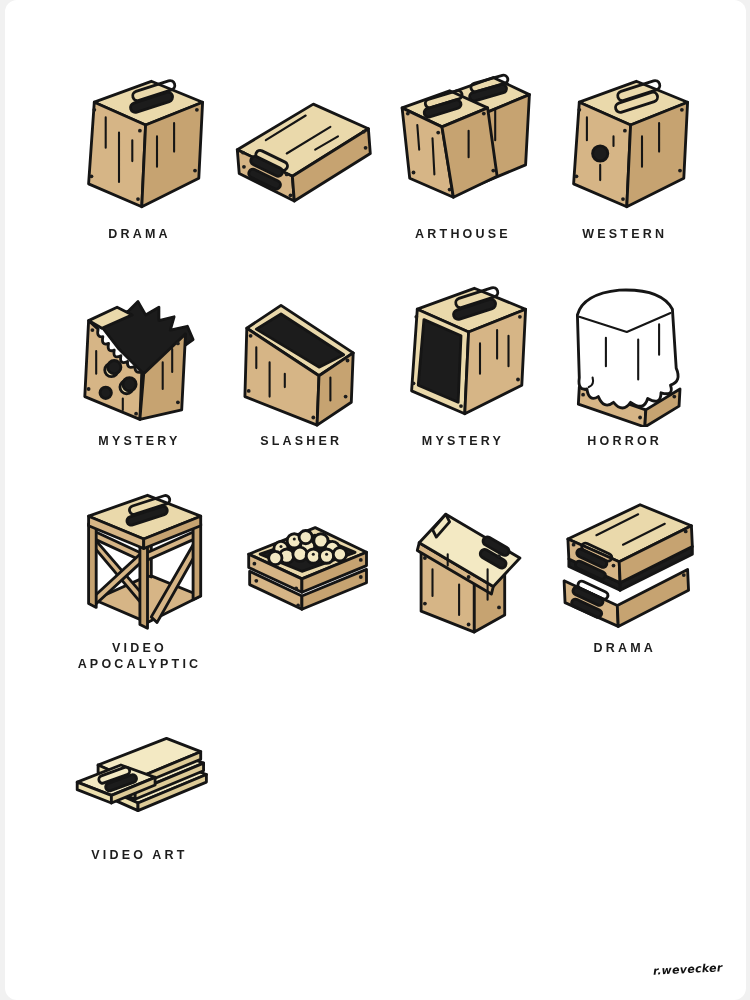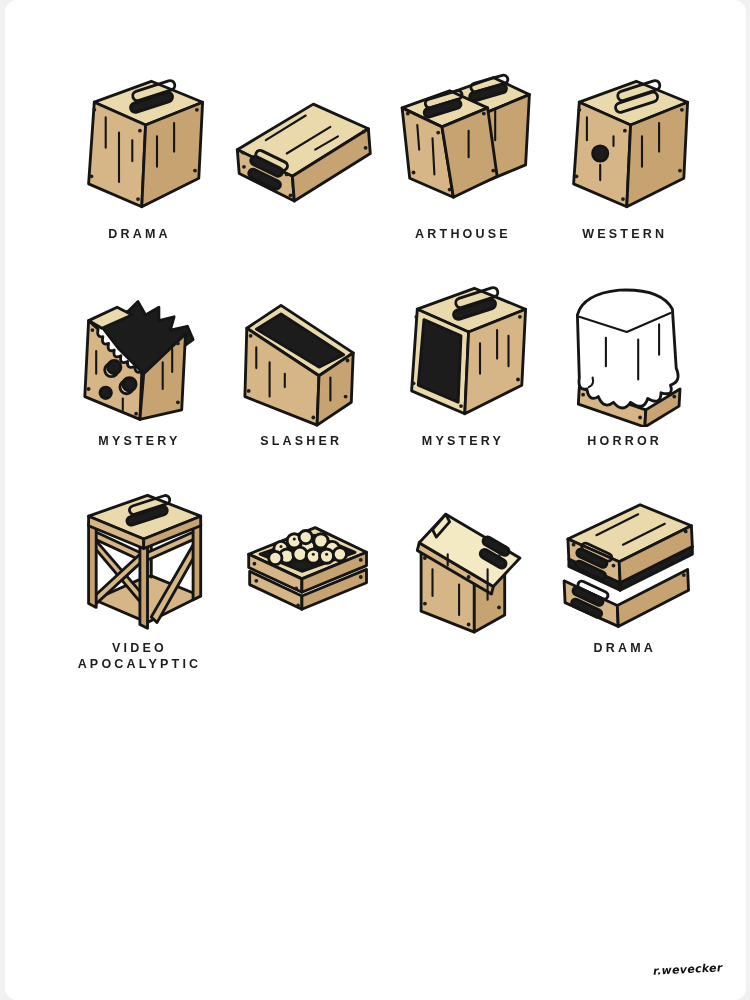--- a/index.html
+++ b/index.html
@@ -460,17 +460,25 @@
 
       <figure class="cell">
         <div class="art">
             <svg class="ico" viewBox="0 0 160 160">
               <use href="#sym-porn"></use>
             </svg>
           </div>
         <figcaption class="lbl">DRAMA</figcaption>
       </figure>
 
+      <figure class="cell">
+        <div class="art">
+            <svg class="ico" viewBox="0 0 160 160">
+              <use href="#sym-video-art"></use>
+            </svg>
+          </div>
+        <figcaption class="lbl">VIDEO ART</figcaption>
+      </figure>
 
     </div>
     <div class="sig">r.wevecker</div>
   </div>
 </div>
 
 </body></html>

